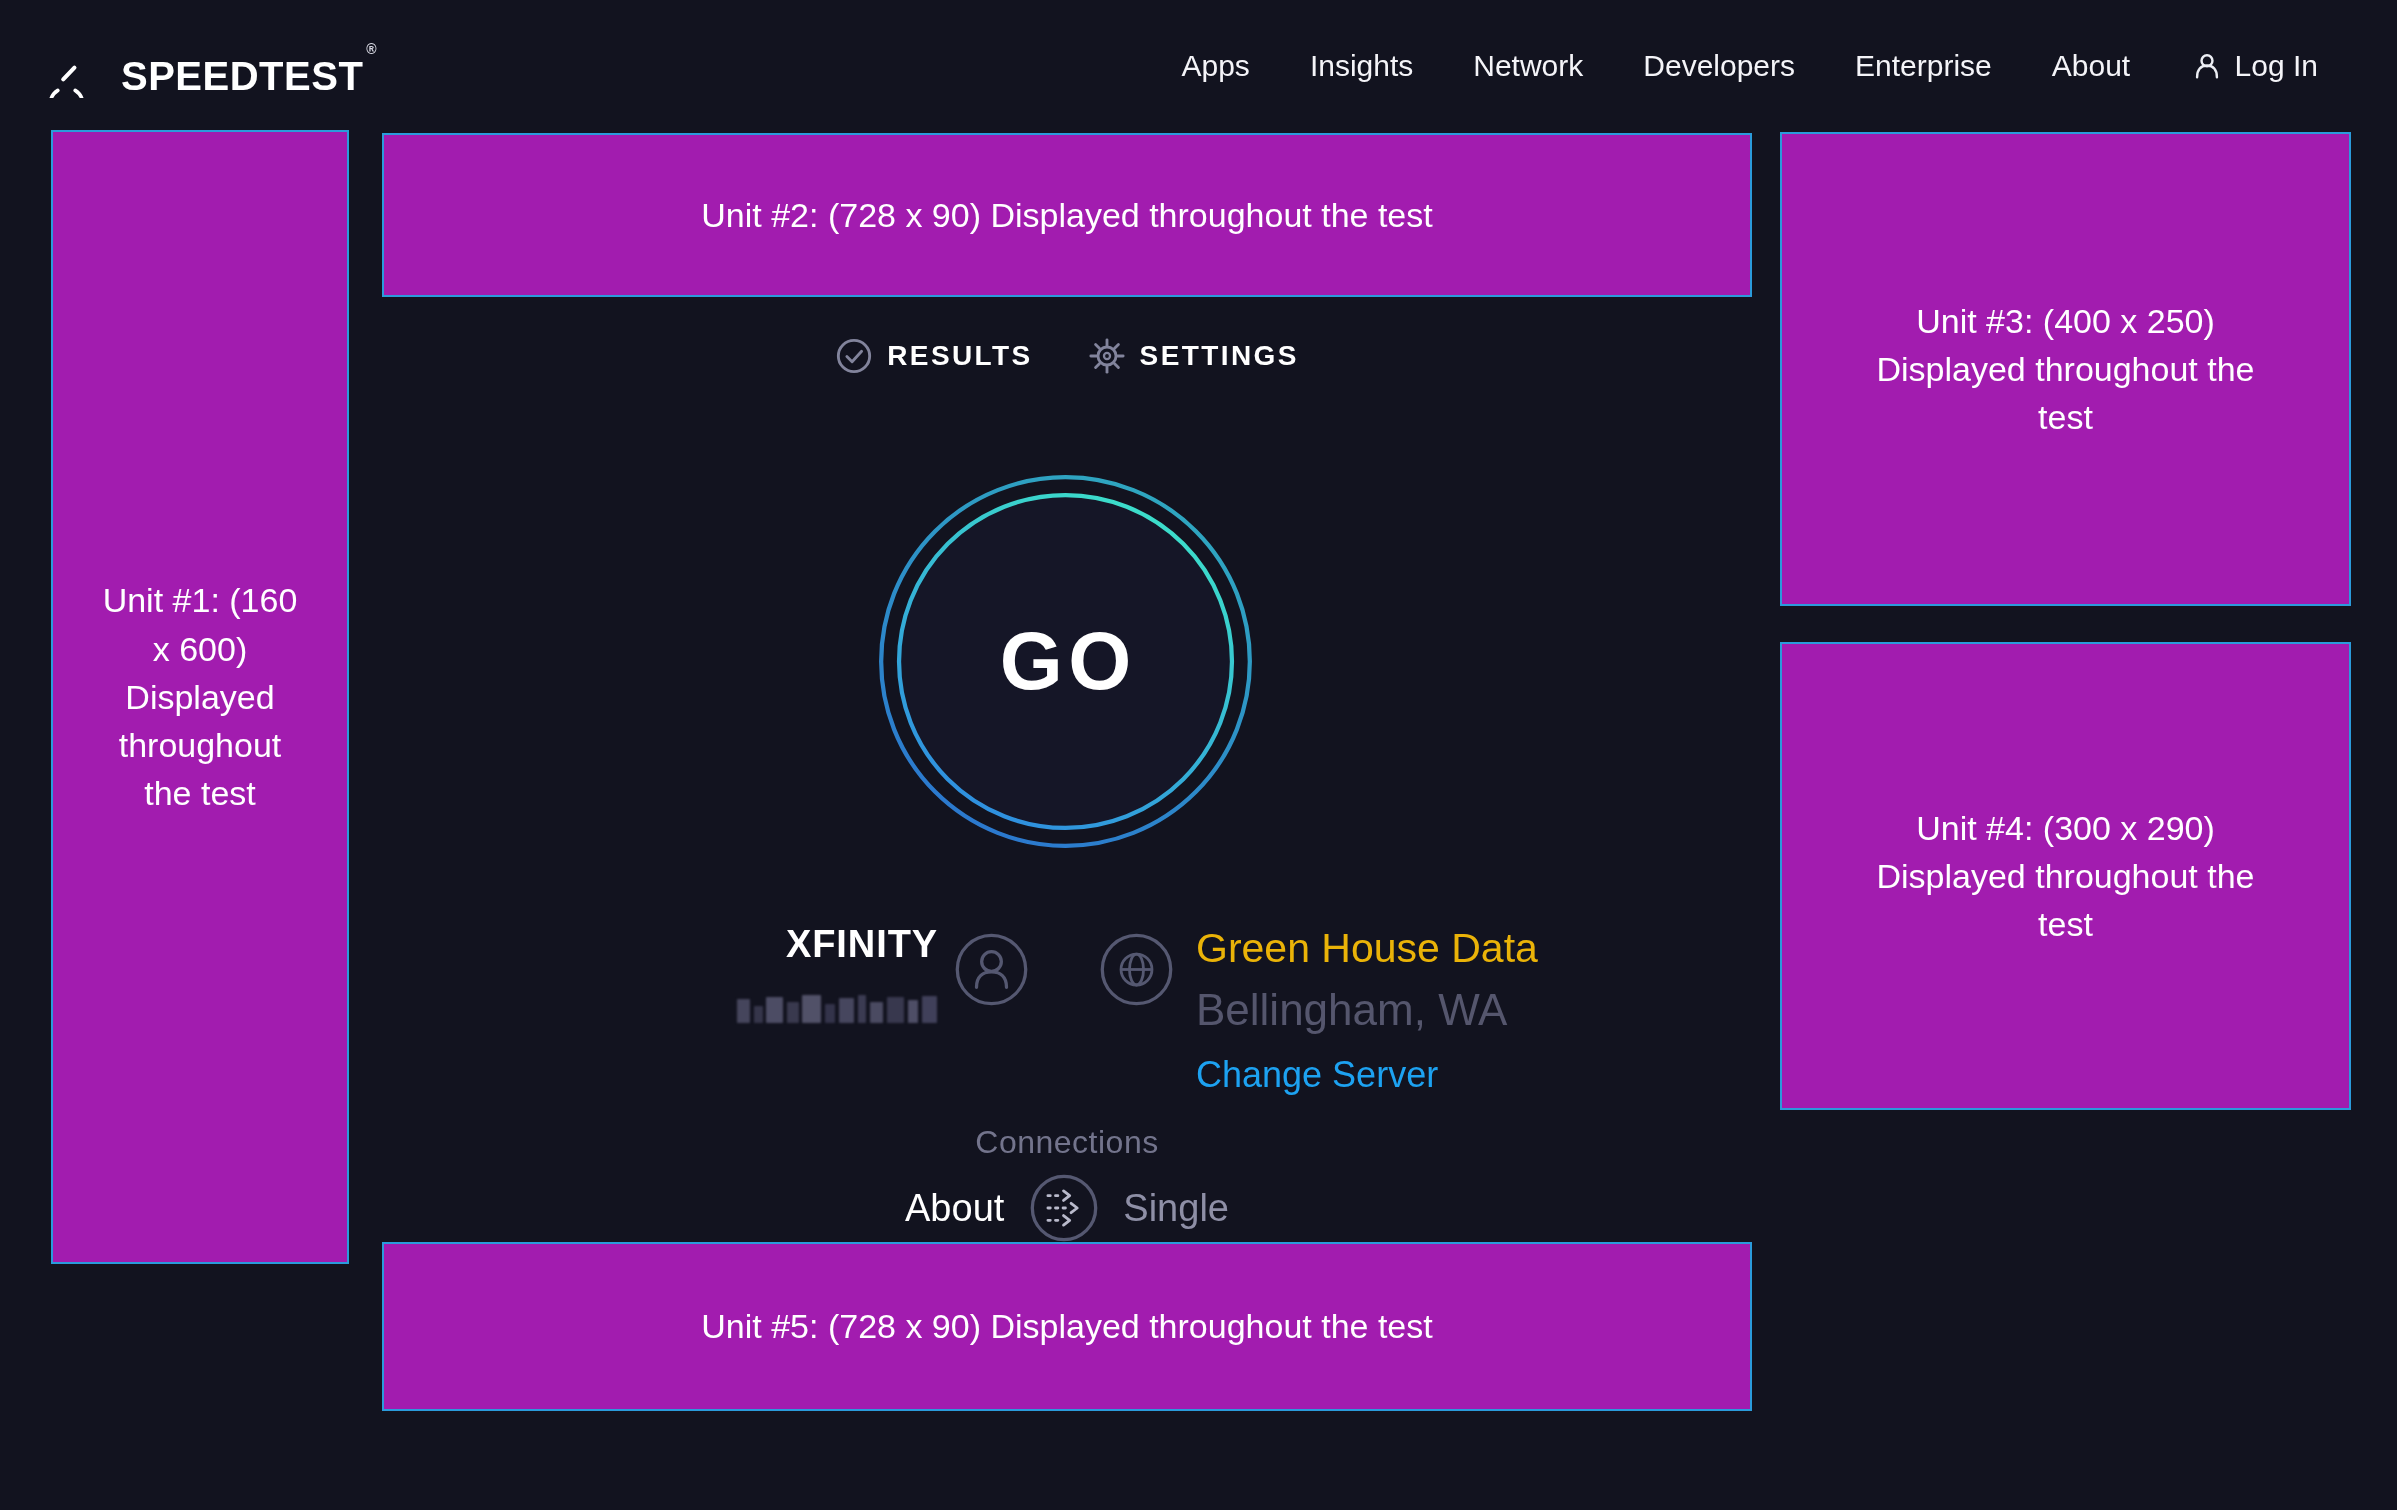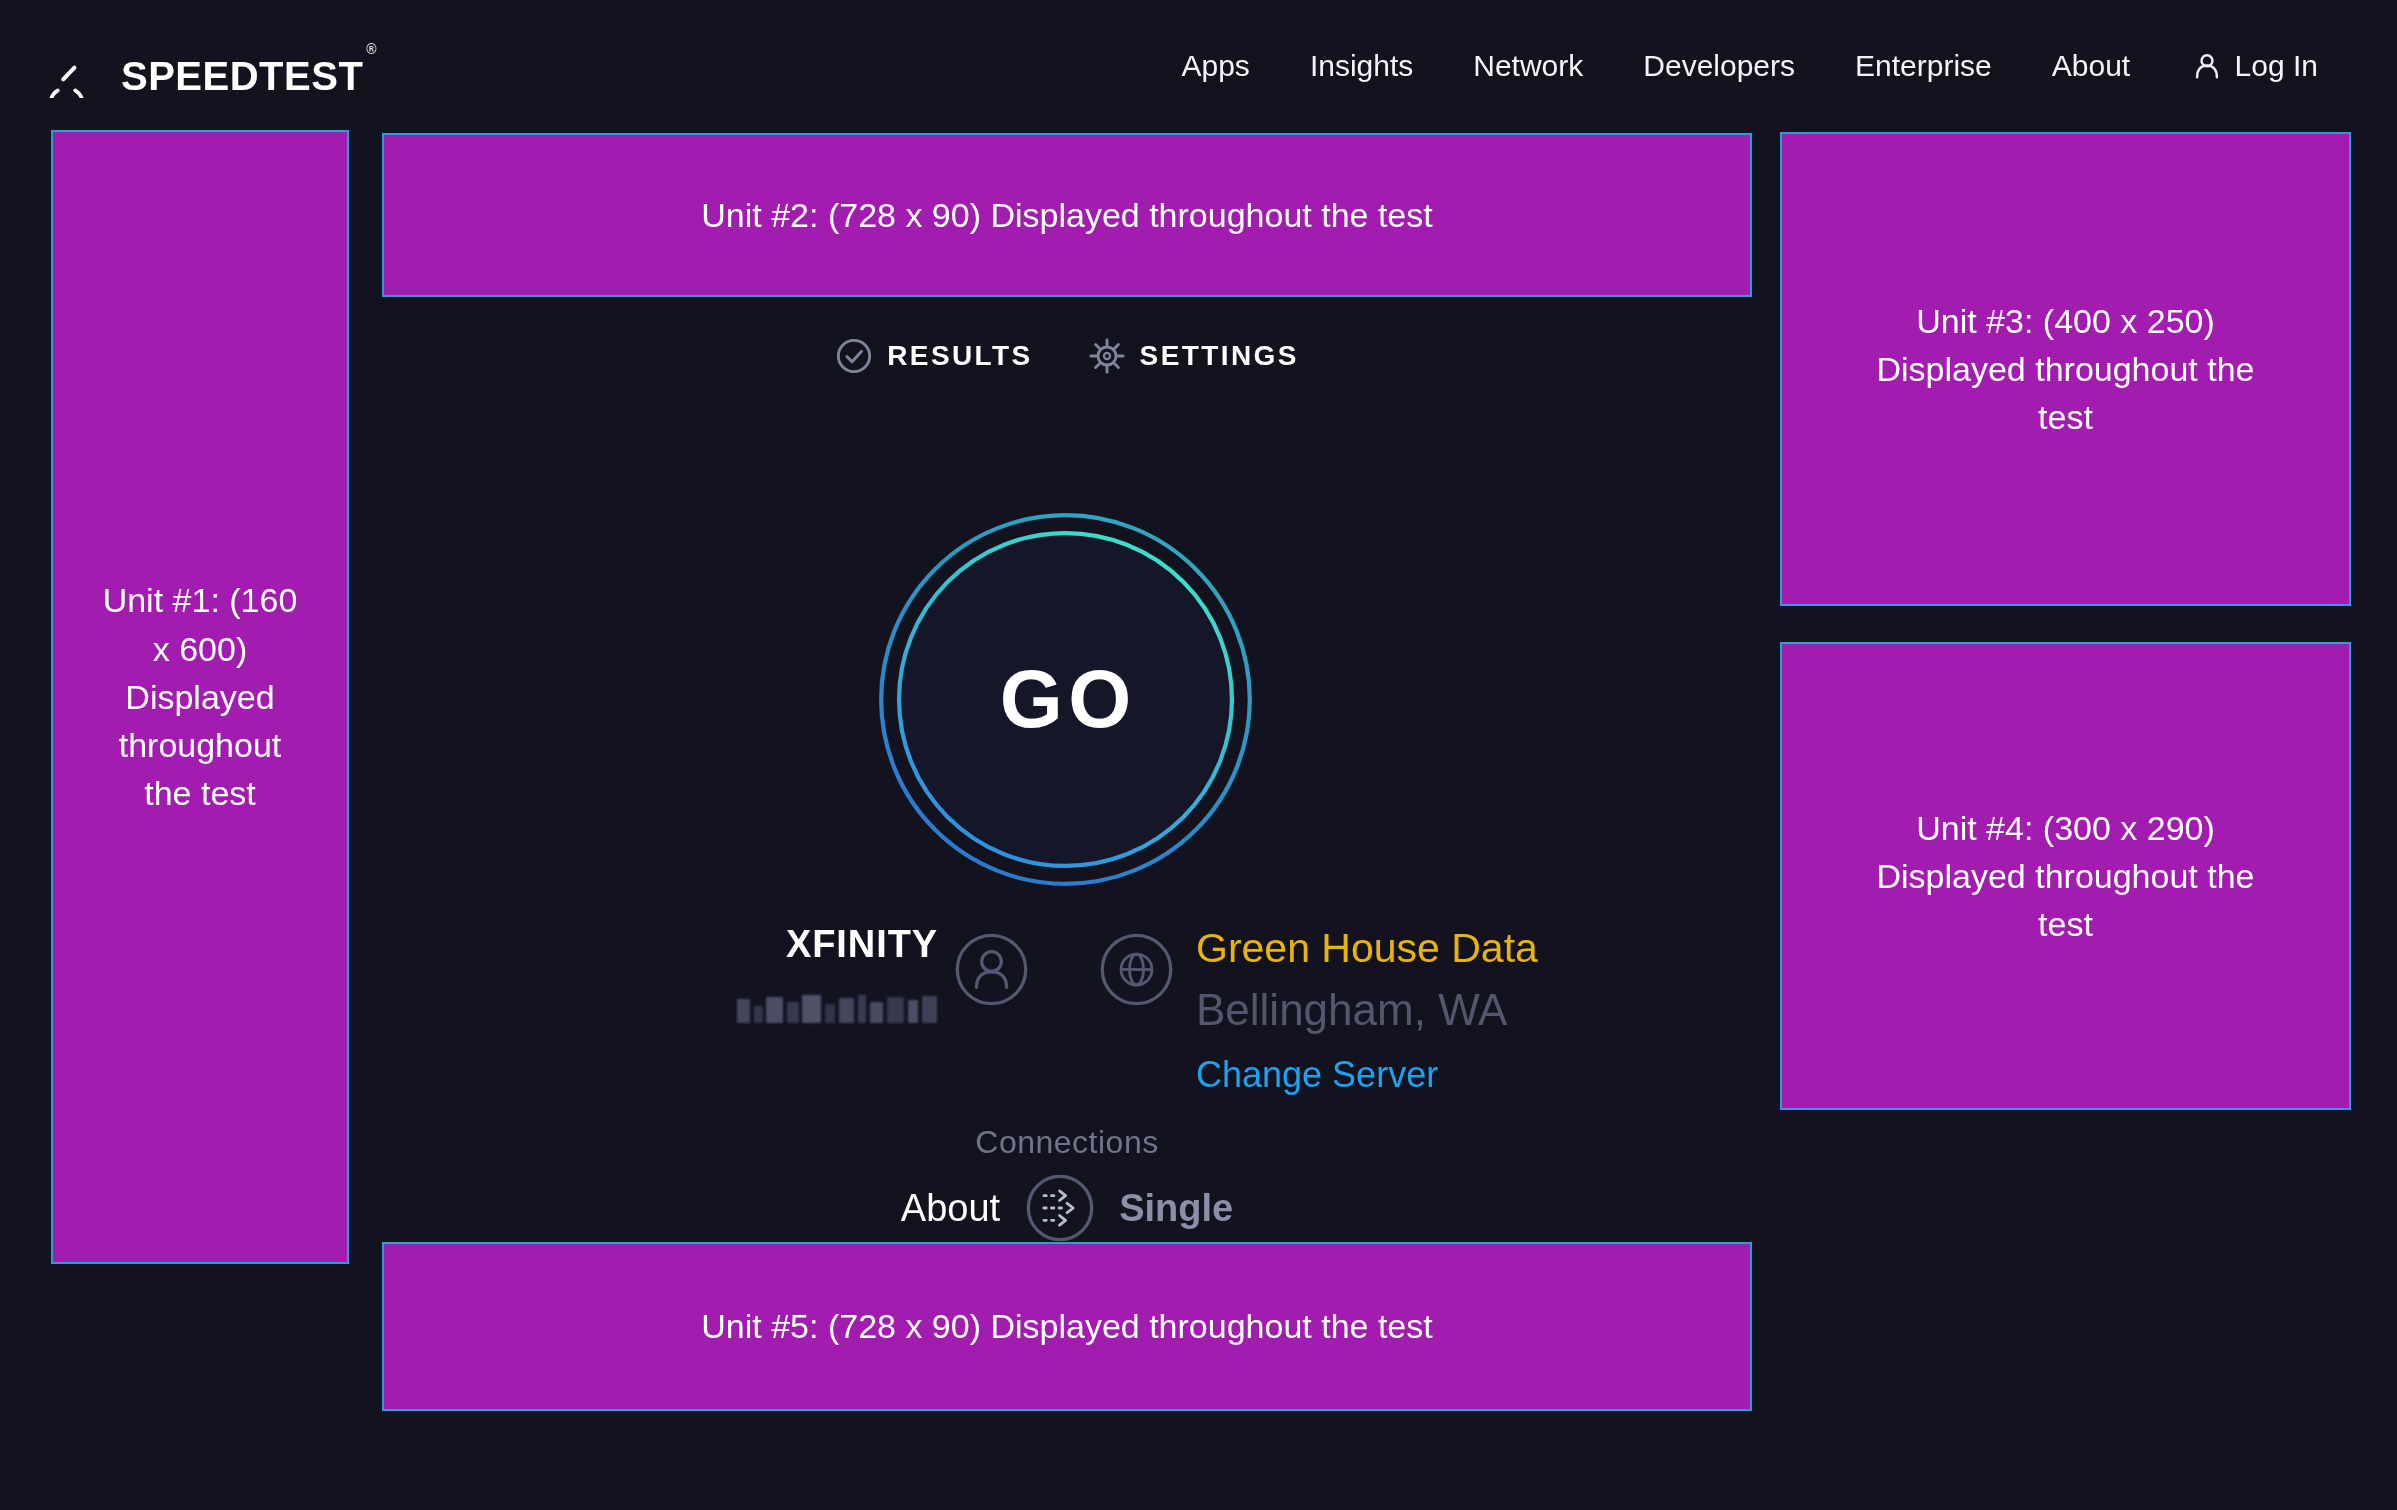--- a/index.html
+++ b/index.html
@@ -25,21 +25,21 @@
   #ad4 { left:1780px;top:642px;  width:571px;  height:468px; }
   #ad5 { left:382px; top:1242px; width:1370px; height:169px; }
   #ad1 .ad-text { max-width:212px; }
   #ad3 .ad-text, #ad4 .ad-text { max-width:395px; }
 
   
   .tabs { position:absolute; left:382px; top:337px; width:1370px; display:flex; justify-content:center; gap:55px; }
   .tab { display:flex; align-items:center; gap:14px; cursor:pointer; }
   .tab-label { font-size:28px; font-weight:700; letter-spacing:2.4px; color:#ffffff; }
 
-  .go-wrap { position:absolute; left:868px; top:502px; width:395px; height:395px; cursor:pointer; }
+  .go-wrap { position:absolute; left:868px; top:464px; width:395px; height:395px; cursor:pointer; }
   .go-rings { position:absolute; inset:0; }
   .go-label { position:absolute; inset:0; display:flex; align-items:center; justify-content:center;
               font-size:81px; font-weight:700; letter-spacing:5.6px; color:#ffffff; padding-left:5.6px; }
 
   
   .isp-name { position:absolute; left:584px; top:923px; width:354px; text-align:right;
               font-size:38px; font-weight:600; letter-spacing:0.9px; color:#ffffff; }
   .redacted-ip { position:absolute; left:737px; top:989px; width:200px; height:34px;
                  display:flex; align-items:flex-end; gap:3.8px; filter:blur(1.3px); }
   .redacted-ip i { display:inline-block; border-radius:0.9px; }
@@ -50,21 +50,21 @@
   .server-name { font-size:41px; font-weight:500; color:#eab308; }
   .server-loc  { font-size:44px; font-weight:400; color:#55566d; margin-top:13px; }
   .server-change { font-size:36px; color:#1da2f1; margin-top:19px; cursor:pointer; display:inline-block; }
 
   
   .conn-label { position:absolute; left:382px; top:1124px; width:1370px; text-align:center;
                 font-size:32px; color:#73748c; letter-spacing:0.5px; }
   .conn-row { position:absolute; left:382px; top:1173px; width:1370px; display:flex;
               justify-content:center; align-items:center; gap:24.5px; }
   .conn-multi { font-size:38px; font-weight:500; color:#ffffff; cursor:pointer; }
-  .conn-single { font-size:38px; font-weight:700; color:#8e8fa6; cursor:pointer; }
+  .conn-single { font-size:38px; font-weight:400; color:#8e8fa6; cursor:pointer; }
   .conn-toggle { cursor:pointer; display:flex; }
 </style>
 </head>
 <body>
 
 <div id="page">
 
   <header class="navbar">
     <div class="logo">
       <svg width="43" height="43" viewBox="0 0 46 46">

